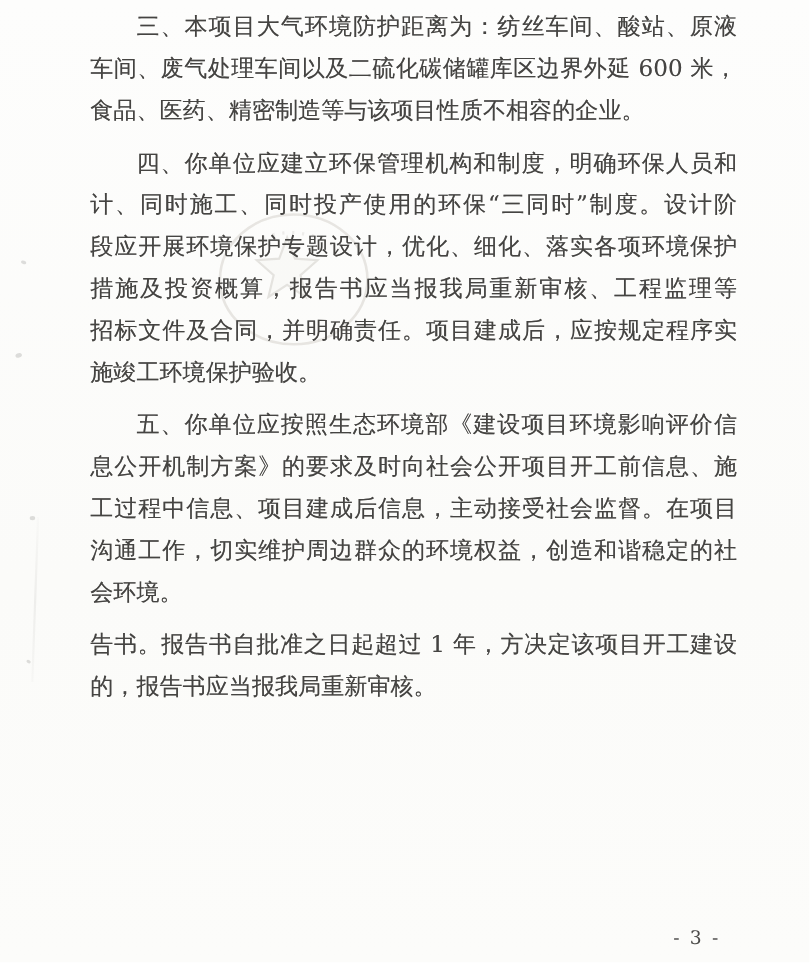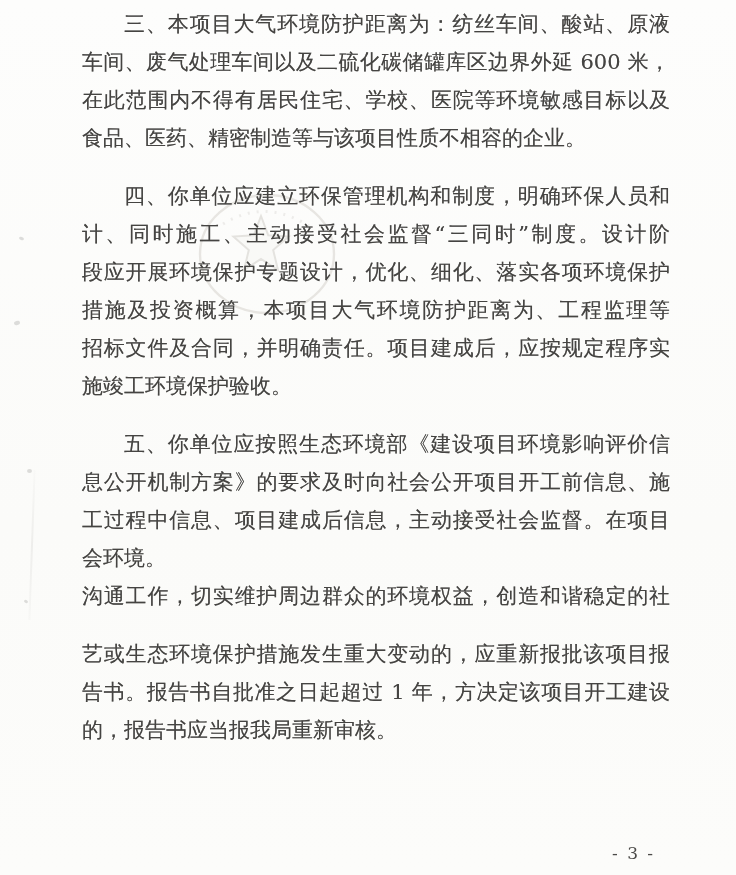--- a/index.html
+++ b/index.html
@@ -18,21 +18,21 @@
   .text-block {
     position: absolute;
     left: 82px; top: 5px;
     width: 588px;
     font-size: 21px;
     line-height: 38px;
     color: #454442;
     text-shadow: 0 0 0.5px rgba(70,68,66,0.55);
   }
   .para { margin: 0; }
-  .para + .para { margin-top: 20px; }
+  .para + .para { margin-top: 10px; }
   .line {
     text-align: justify;
     text-align-last: justify;
     text-justify: inter-character;
     height: 38px;
     overflow: visible;
   }
   .line.indent { text-indent: 2em; }
   .line.last { text-align-last: left; }
   .seal {
@@ -68,40 +68,38 @@
   <svg class="seal" width="146" height="130" viewBox="0 0 146 130">
     <ellipse cx="72" cy="64" rx="67" ry="59" fill="none" stroke="#d7d4ce" stroke-width="2.4"></ellipse>
     <path d="M66 26 L73.2 45.2 L93.6 46.6 L78.2 60.1 L83 80 L66 69 L49 80 L53.8 60.1 L38.4 46.6 L58.8 45.2 Z" fill="rgba(150,146,140,0.06)" stroke="#d2cfc9" stroke-width="2"></path>
     <path d="M28 34 Q70 8 114 36" fill="none" stroke="rgba(190,187,181,0.45)" stroke-width="3" stroke-dasharray="2 7"></path>
   </svg>
 
   <div class="text-block" id="body-container">
       <div class="para">
         <div class="line indent">三、本项目大气环境防护距离为：纺丝车间、酸站、原液</div>
         <div class="line">车间、废气处理车间以及二硫化碳储罐库区边界外延 600 米，</div>
-        <div class="line">在此范围内不得有居民住宅、学校、医院等环境敏感目标以及</div>
         <div class="line last">食品、医药、精密制造等与该项目性质不相容的企业。</div>
       </div>
       <div class="para">
         <div class="line indent">四、你单位应建立环保管理机构和制度，明确环保人员和</div>
-        <div class="line">计、同时施工、主动接受社会监督“三同时”制度。设计阶</div>
+        <div class="line">计、同时施工、同时投产使用的环保“三同时”制度。设计阶</div>
         <div class="line">段应开展环境保护专题设计，优化、细化、落实各项环境保护</div>
-        <div class="line">措施及投资概算，本项目大气环境防护距离为、工程监理等</div>
+        <div class="line">措施及投资概算，报告书应当报我局重新审核、工程监理等</div>
         <div class="line">招标文件及合同，并明确责任。项目建成后，应按规定程序实</div>
         <div class="line last">施竣工环境保护验收。</div>
       </div>
       <div class="para">
         <div class="line indent">五、你单位应按照生态环境部《建设项目环境影响评价信</div>
         <div class="line">息公开机制方案》的要求及时向社会公开项目开工前信息、施</div>
         <div class="line">工过程中信息、项目建成后信息，主动接受社会监督。在项目</div>
+        <div class="line">沟通工作，切实维护周边群众的环境权益，创造和谐稳定的社</div>
         <div class="line last">会环境。</div>
-        <div class="line">沟通工作，切实维护周边群众的环境权益，创造和谐稳定的社</div>
       </div>
       <div class="para">
-        <div class="line">艺或生态环境保护措施发生重大变动的，应重新报批该项目报</div>
         <div class="line">告书。报告书自批准之日起超过 1 年，方决定该项目开工建设</div>
         <div class="line last">的，报告书应当报我局重新审核。</div>
       </div>
     </div>
 
   <div class="page-footer">- 3 -</div>
 
   <div class="speck" style="left:19px; top:237px; width:5px; height:3px; transform:rotate(20deg);"></div>
   <div class="speck" style="left:14px; top:321px; width:6px; height:4px; transform:rotate(-15deg);"></div>
   <div class="speck" style="left:27px; top:469px; width:5px; height:4px;"></div>

